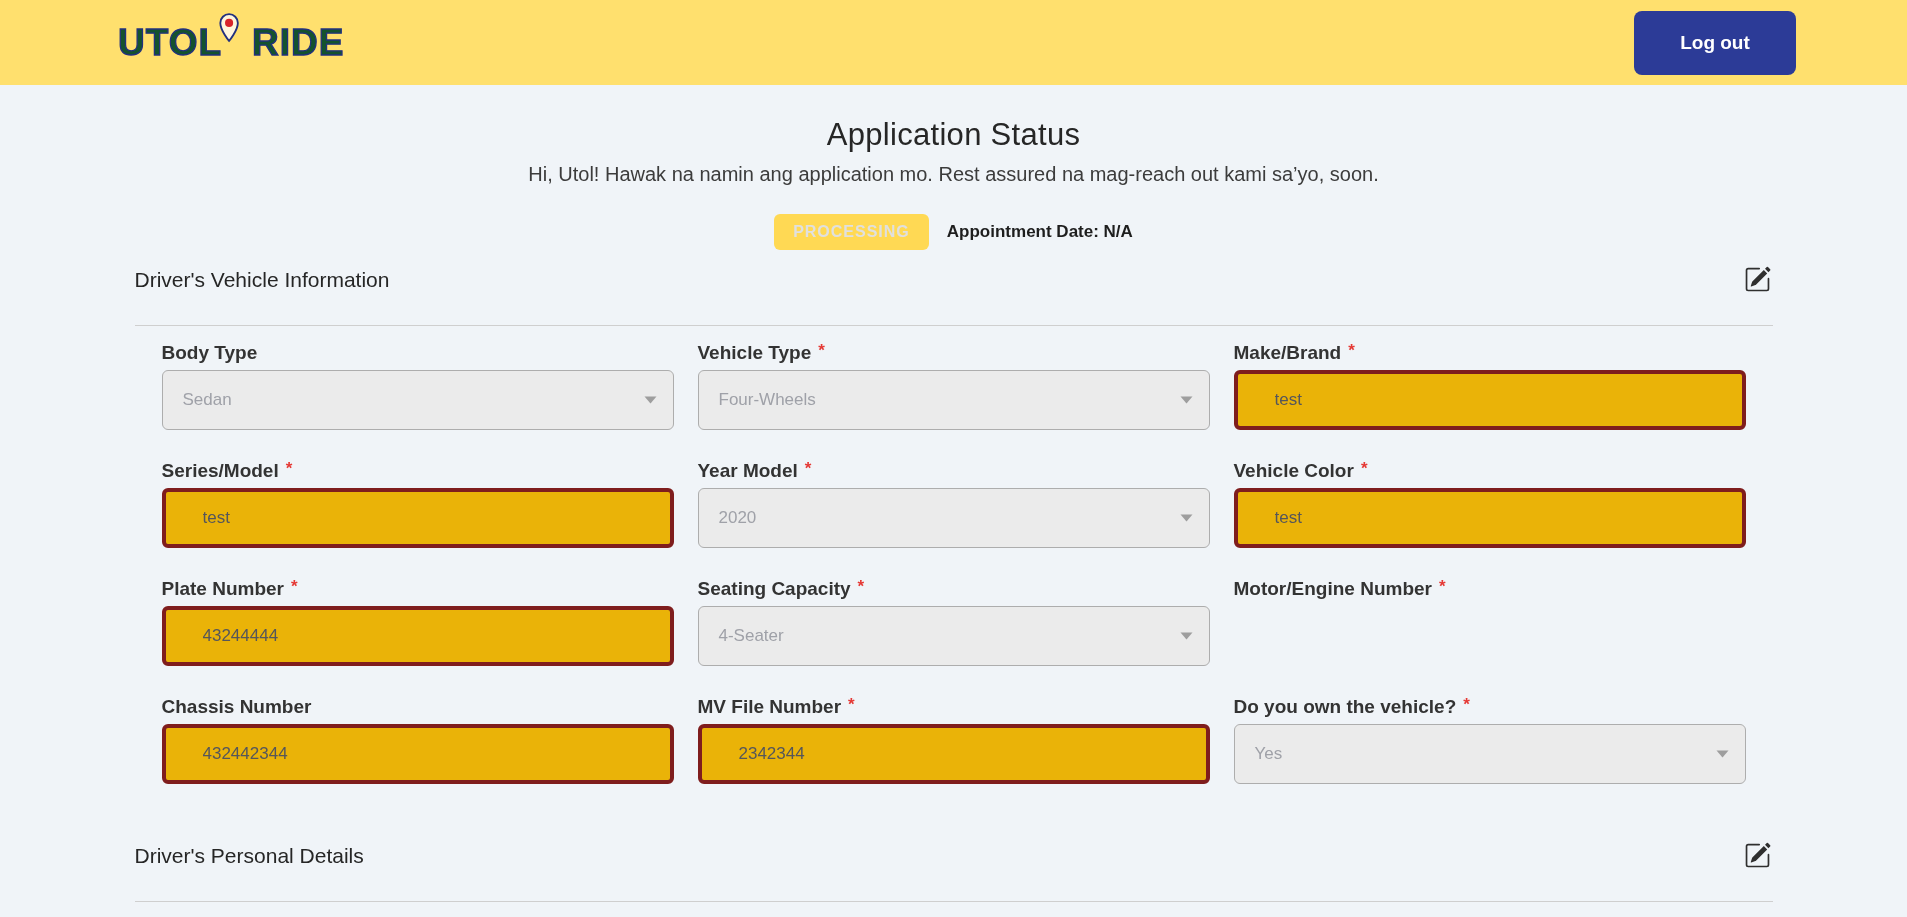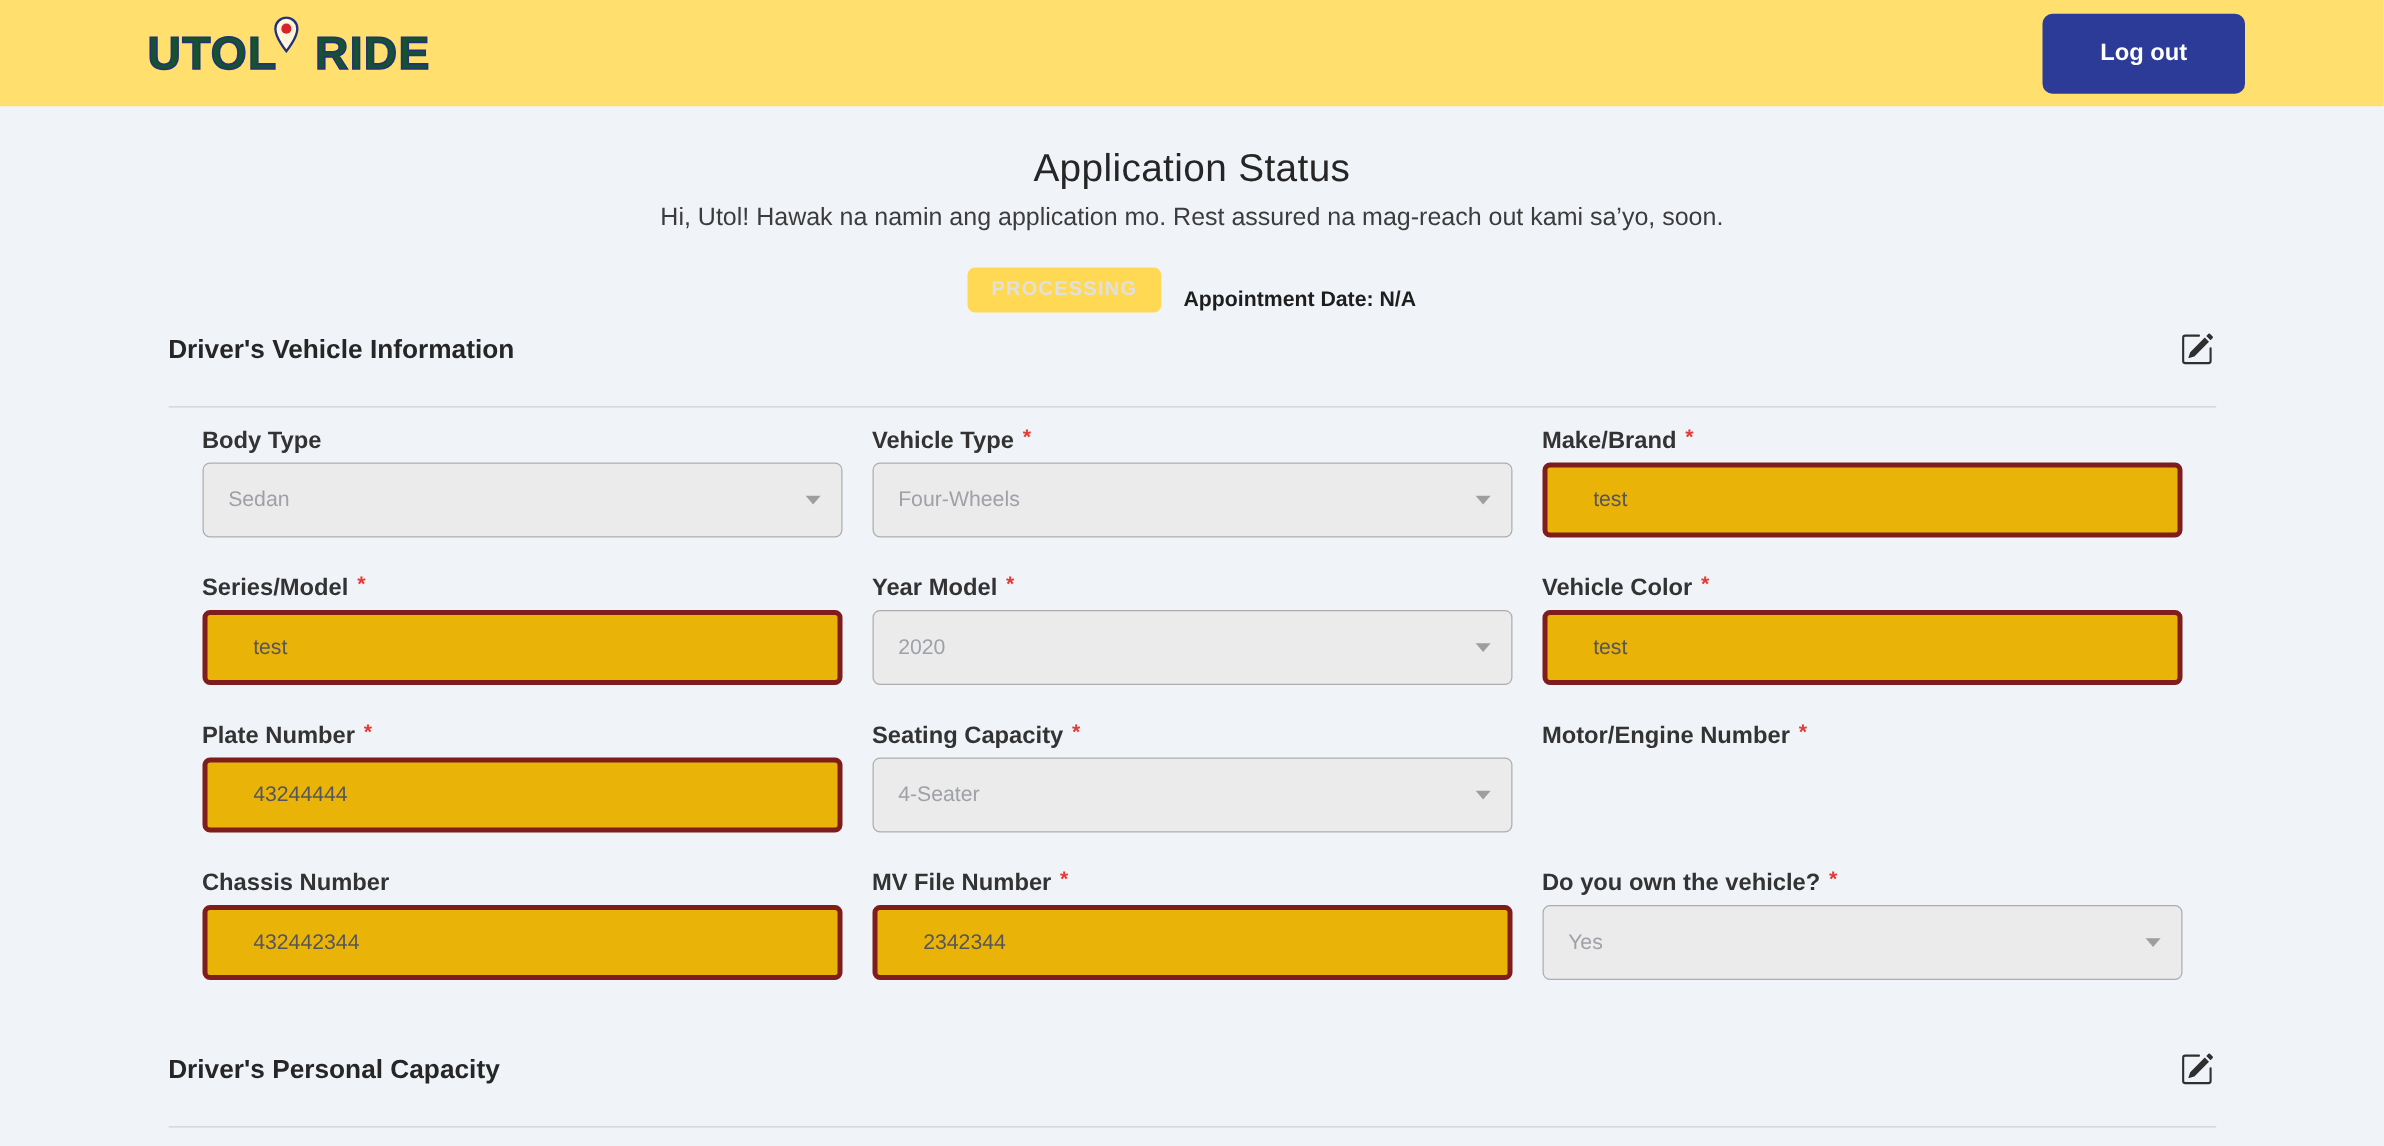--- a/index.html
+++ b/index.html
@@ -8,30 +8,30 @@
 
   
   .header { height:85px; background:#FFE06E; display:flex; align-items:center; justify-content:space-between; padding:0 111px 0 118px; }
   .logo { position:relative; display:flex; gap:30px; font-size:37px; font-weight:800; letter-spacing:1px; color:#14532d; -webkit-text-stroke:1.3px #22307F; }
   .logo .pin { position:absolute; left:50%; top:-12px; transform:translateX(-58%); -webkit-text-stroke:0; }
   .logout { width:162px; height:64px; background:#2C3B97; color:#fff; font-size:19px; font-weight:700; border:none; border-radius:8px; cursor:pointer; font-family:inherit; }
 
   
   .page-title { text-align:center; margin-top:32px; font-size:31px; font-weight:400; color:#262626; letter-spacing:.3px; }
   .subtitle { text-align:center; margin-top:10px; font-size:20px; color:#3C3C3C; }
-  .status-row { display:flex; justify-content:center; align-items:flex-end; gap:18px; margin-top:28px; }
+  .status-row { display:flex; justify-content:center; align-items:center; gap:18px; margin-top:28px; }
   .badge { background:#FFD954; color:#E0E0E0; font-weight:700; font-size:16px; letter-spacing:1px; padding:9px 19px; border-radius:6px; }
   .appointment { font-size:17px; font-weight:600; color:#1E1E1E; }
 
   
   .container { width:1638px; margin:0 auto; }
   .section-one { margin-top:14px; }
   .section-two { margin-top:26px; }
   .section-head { display:flex; justify-content:space-between; align-items:center; }
-  .section-title { font-size:21px; font-weight:700; color:#262626; }
+  .section-title { font-size:21px; font-weight:400; color:#262626; }
   .edit-btn { background:none; border:none; cursor:pointer; padding:2px; line-height:0; }
   .divider { border:none; border-top:1px solid #CFCFCF; margin-top:30px; }
 
   
   .grid { display:grid; grid-template-columns:repeat(3,1fr); column-gap:24px; padding:0 27px; margin-top:16px; }
   .field { margin-bottom:30px; }
   .label { font-size:19px; font-weight:600; color:#333333; margin-bottom:6px; }
   .star { color:#E53935; margin-left:7px; font-size:17px; position:relative; top:-3px; }
   .control { position:relative; height:60px; background:#EBEBEB; border:1px solid #ADADAD; border-radius:6px; display:flex; align-items:center; padding:0 20px; cursor:default; }
   .control .value { font-size:17px; color:#9FA1A8; }
@@ -164,21 +164,21 @@
                   <path d="M0.5 0.5 L12.5 0.5 L6.5 7.5 Z" fill="#9E9E9E"></path>
                 </svg></span>
           </div>
         </div>
 
       </div>
     </section>
 
     <section class="section-two">
       <div class="section-head">
-        <h2 class="section-title">Driver's Personal Capacity</h2>
+        <h2 class="section-title">Driver's Personal Details</h2>
         <button class="edit-btn">
           <span>
             <svg width="27" height="27" viewBox="0 0 16 16" fill="#2F2F2F">
               <path d="M15.502 1.94a.5.5 0 0 1 0 .706L14.459 3.69l-2-2L13.502.646a.5.5 0 0 1 .707 0l1.293 1.293zm-1.75 2.456-2-2L4.939 9.21a.5.5 0 0 0-.121.196l-.805 2.414a.25.25 0 0 0 .316.316l2.414-.805a.5.5 0 0 0 .196-.12l6.813-6.814z"></path>
               <path fill-rule="evenodd" d="M1 13.5A1.5 1.5 0 0 0 2.5 15h11a1.5 1.5 0 0 0 1.5-1.5v-6a.5.5 0 0 0-1 0v6a.5.5 0 0 1-.5.5h-11a.5.5 0 0 1-.5-.5v-11a.5.5 0 0 1 .5-.5H9a.5.5 0 0 0 0-1H2.5A1.5 1.5 0 0 0 1 2.5v11z"></path>
             </svg>
           </span>
         </button>
       </div>
       <hr class="divider">

